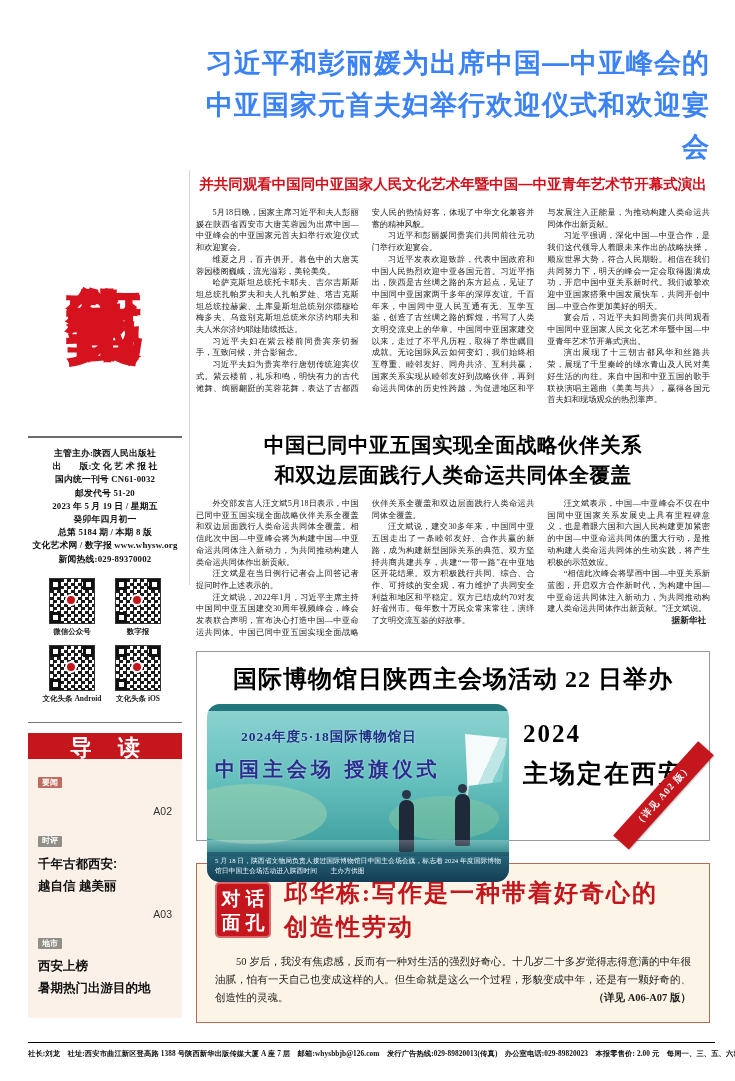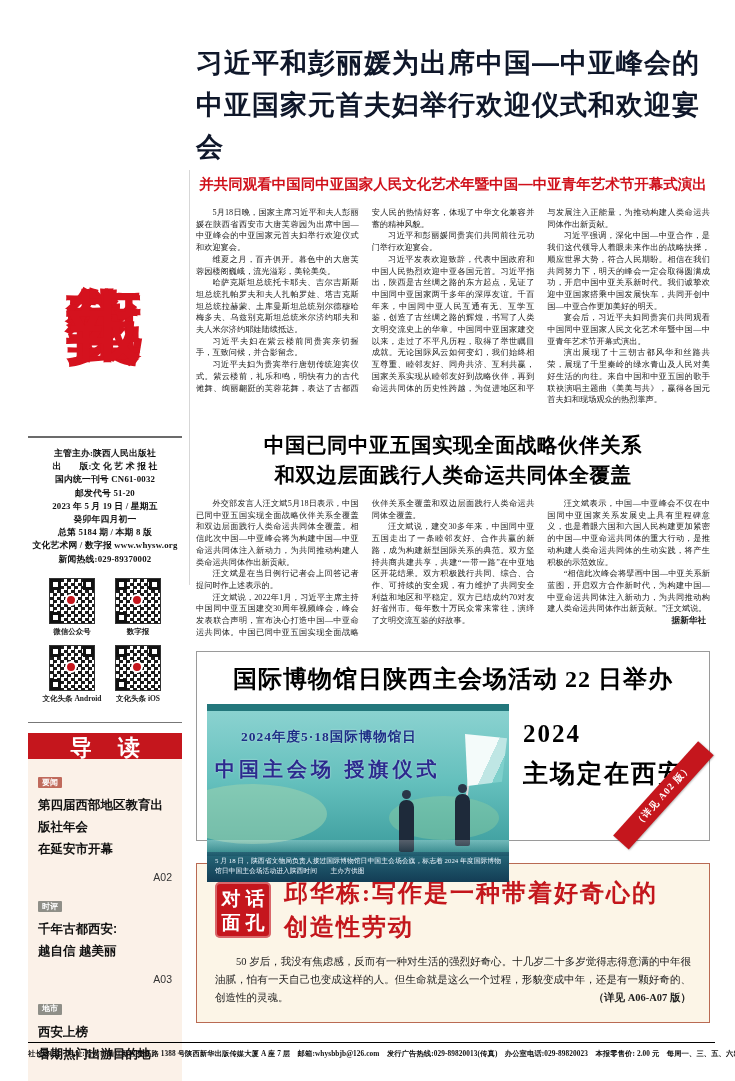--- a/index.html
+++ b/index.html
@@ -39,21 +39,21 @@
     font-family:Liberation Serif, serif; }
   .guide-title { font-size:12.5px; font-weight:bold; color:#111; line-height:1.75; white-space:pre-line;
     font-family:"Liberation Sans","DejaVu Sans",sans-serif; }
   .guide-page { text-align:right; font-size:10.5px; color:#333; margin-top:10px;
     font-family:"Liberation Sans","DejaVu Sans",sans-serif; }
 
   
   .main-col { position:absolute; left:196px; top:42px; width:514px; }
   .v-divider { position:absolute; left:189px; top:170px; width:1px; height:415px; background:#d7d7d7; }
 
-  .lead-headline { color:#0f172a; text-align:left; font-weight:800; font-size:27px;
+  .lead-headline { color:#3b82f6; text-align:right; font-weight:800; font-size:27px;
     line-height:42px; letter-spacing:1px;
     font-family:"Liberation Sans","DejaVu Sans",sans-serif; }
   .lead-subtitle { color:#d0111b; text-align:center; font-weight:bold; font-size:14.5px; margin-top:7px;
     font-family:"Liberation Sans","DejaVu Sans",sans-serif; }
 
   .article-cols { column-count:3; column-gap:13px; text-align:justify; overflow:hidden;
     font-size:8.2px; line-height:11.7px; color:#1c1c1c; }
   .cols-1 { margin-top:13px; height:203px; }
   .cols-2 { margin-top:8px; height:141px; }
   .article-cols p { text-indent:2em; }
@@ -61,21 +61,21 @@
 
   .second-headline { margin-top:20px; color:#000; text-align:center; font-weight:800; font-size:20.5px;
     line-height:30px; letter-spacing:.5px; font-family:"Liberation Sans","DejaVu Sans",sans-serif; }
 
   
   .museum-box { position:relative; margin-top:12px; border:1px solid #9a9a9a; padding:4px 10px 12px; height:190px; }
   .museum-headline { text-align:center; font-size:24px; font-weight:bold; color:#000;
     padding:7px 0 9px; letter-spacing:1px; }
   .museum-row { display:flex; gap:14px; }
   .photo { position:relative; width:302px; height:178px; overflow:hidden; flex:none;
-    background:linear-gradient(180deg,#8ed4d2 0%,#63bfbc 45%,#45a4a4 75%,#2f8b8e 100%); }
+    background:linear-gradient(180deg,#8ed4d2 0%,#63bfbc 45%,#45a4a4 75%,#2f8b8e 100%);border-radius:13px; }
   .photo-top { position:absolute; top:0; left:0; right:0; height:7px; background:#23777c; }
   .photo-hill { position:absolute; left:-30px; bottom:38px; width:150px; height:60px;
     background:#9ed3ae; border-radius:50%; opacity:.55; }
   .photo-hill2 { position:absolute; right:10px; bottom:42px; width:110px; height:44px;
     background:#8ccba0; border-radius:50%; opacity:.45; }
   .photo-banner1 { position:absolute; left:34px; top:24px; color:#1c2f86; font-size:13.5px; font-weight:bold;
     letter-spacing:1px; text-shadow:0 0 2px rgba(255,255,255,.6); }
   .photo-banner2 { position:absolute; left:8px; top:52px; color:#2b2a8e; font-size:20px; font-weight:800;
     letter-spacing:4px; text-shadow:0 0 2px rgba(255,255,255,.6);
     font-family:"Liberation Sans","DejaVu Sans",sans-serif; }
@@ -180,22 +180,20 @@
       </div>
 
     <div class="mast-divider2"></div>
 
     <div class="guide-banner">导 读</div>
 
     <div class="guide-body">
 
     <div class="guide-item">
           <span class="guide-tag" style="background: rgb(192, 106, 92);">要闻</span>
-          <div class="guide-title">第四届西部地区教育出版社年会
-在延安市开幕</div>
           <div class="guide-page">A02</div>
         </div>
         <div class="guide-item">
           <span class="guide-tag" style="background: rgb(143, 143, 136);">时评</span>
           <div class="guide-title">千年古都西安:
 越自信  越美丽</div>
           <div class="guide-page">A03</div>
         </div>
         <div class="guide-item">
           <span class="guide-tag" style="background: rgb(143, 143, 136);">地市</span>

